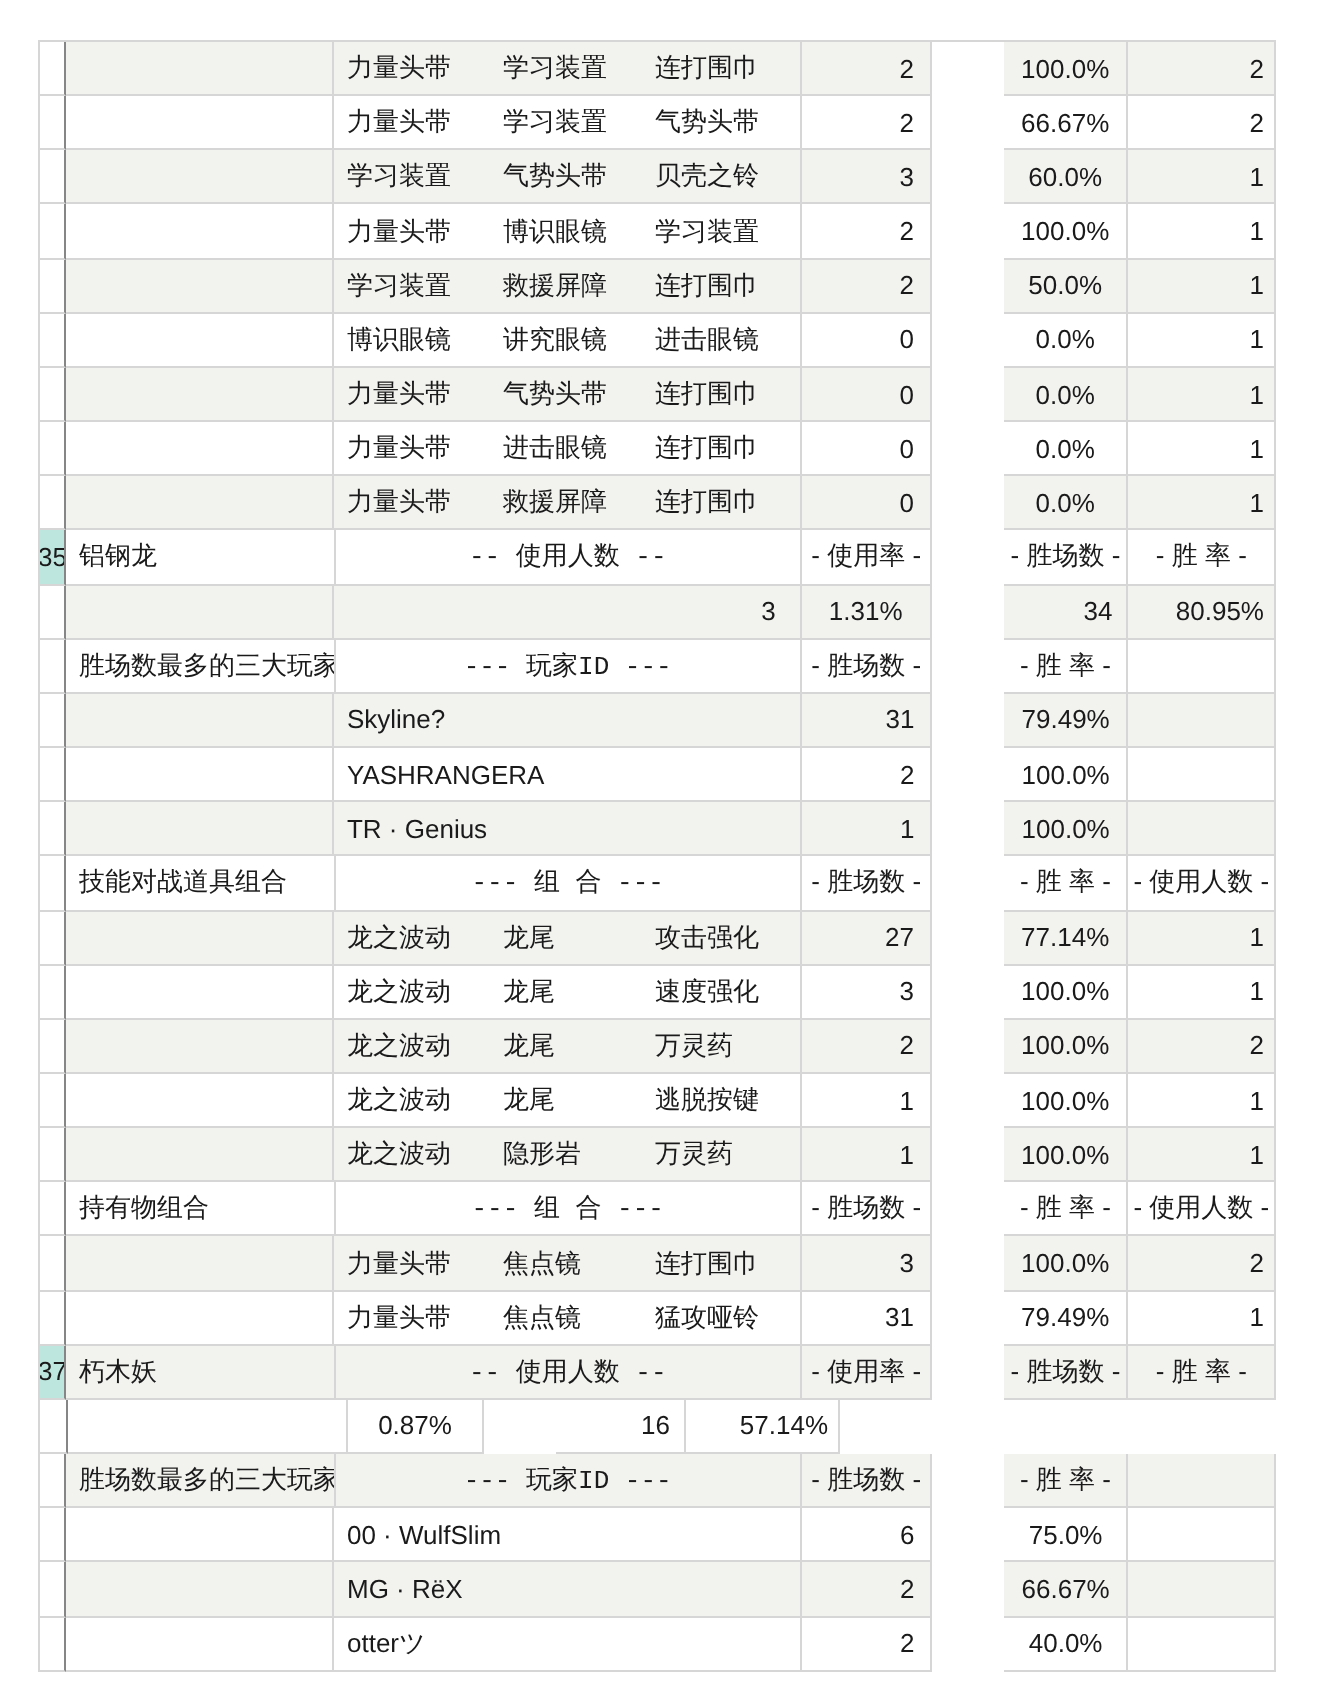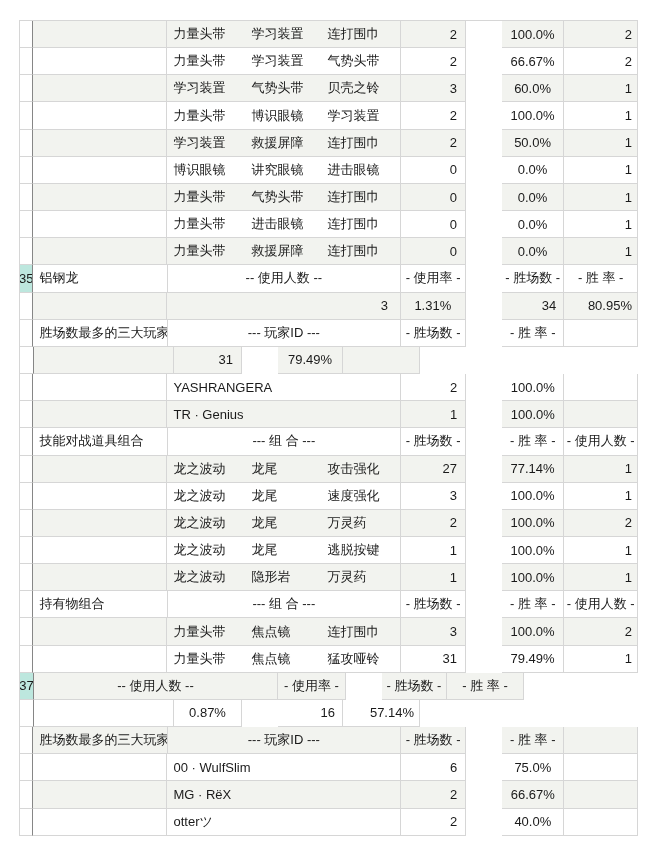--- a/index.html
+++ b/index.html
@@ -19,21 +19,21 @@
   .c-num.hl, .row.shade .c-num.hl{background:#bde7de;}
   .c-name{width:140px;padding-left:6px;}
   .c-mid{width:244px;position:relative;}
   .c-a{width:68px;}
   .c-b{width:65px;margin-left:36px;}
   .c-c{width:77px;}
   .al-c{justify-content:center;}
   .al-r{justify-content:flex-end;padding-right:7px;}
   .c-a.al-r{padding-right:8px;}
   .c-c.al-r{padding-right:5px;}
-  .c-mid.m-center{justify-content:center;}
+  .c-mid.m-center{justify-content:center;font-family:Liberation Mono, monospace;}
   .c-mid.m-num{justify-content:flex-end;padding-right:12px;}
   .c-mid.m-left{padding-left:6px;}
   .it{position:absolute;top:50%;transform:translateY(-50%);}
   .it1{left:6px;}
   .it2{left:84px;}
   .it3{left:160px;}
 </style>
 </head>
 <body>
 
@@ -248,20 +248,23 @@
         <div class="">- 胜场数 -</div>
       </div>
       <div class="cell c-b al-c">
         <div class="">- 胜 率 -</div>
       </div>
       <div class="cell c-c al-c"></div>
     </div>
     <div class="row shade">
       <div class="cell c-num"></div>
       <div class="cell c-name"></div>
+      <div class="cell c-mid m-left">
+        <div class="">Skyline?</div>
+      </div>
       <div class="cell c-a al-r">
         <div class="">31</div>
       </div>
       <div class="cell c-b al-c">
         <div class="">79.49%</div>
       </div>
       <div class="cell c-c al-c"></div>
     </div>
     <div class="row">
       <div class="cell c-num"></div>
@@ -450,20 +453,23 @@
         <div class="">79.49%</div>
       </div>
       <div class="cell c-c al-r">
         <div class="">1</div>
       </div>
     </div>
     <div class="row shade">
       <div class="cell c-num hl">
         <div class="">37</div>
       </div>
+      <div class="cell c-name">
+        <div class="">朽木妖</div>
+      </div>
       <div class="cell c-mid m-center">
         <div class="">-- 使用人数 --</div>
       </div>
       <div class="cell c-a al-c">
         <div class="">- 使用率 -</div>
       </div>
       <div class="cell c-b al-c">
         <div class="">- 胜场数 -</div>
       </div>
       <div class="cell c-c al-c">

